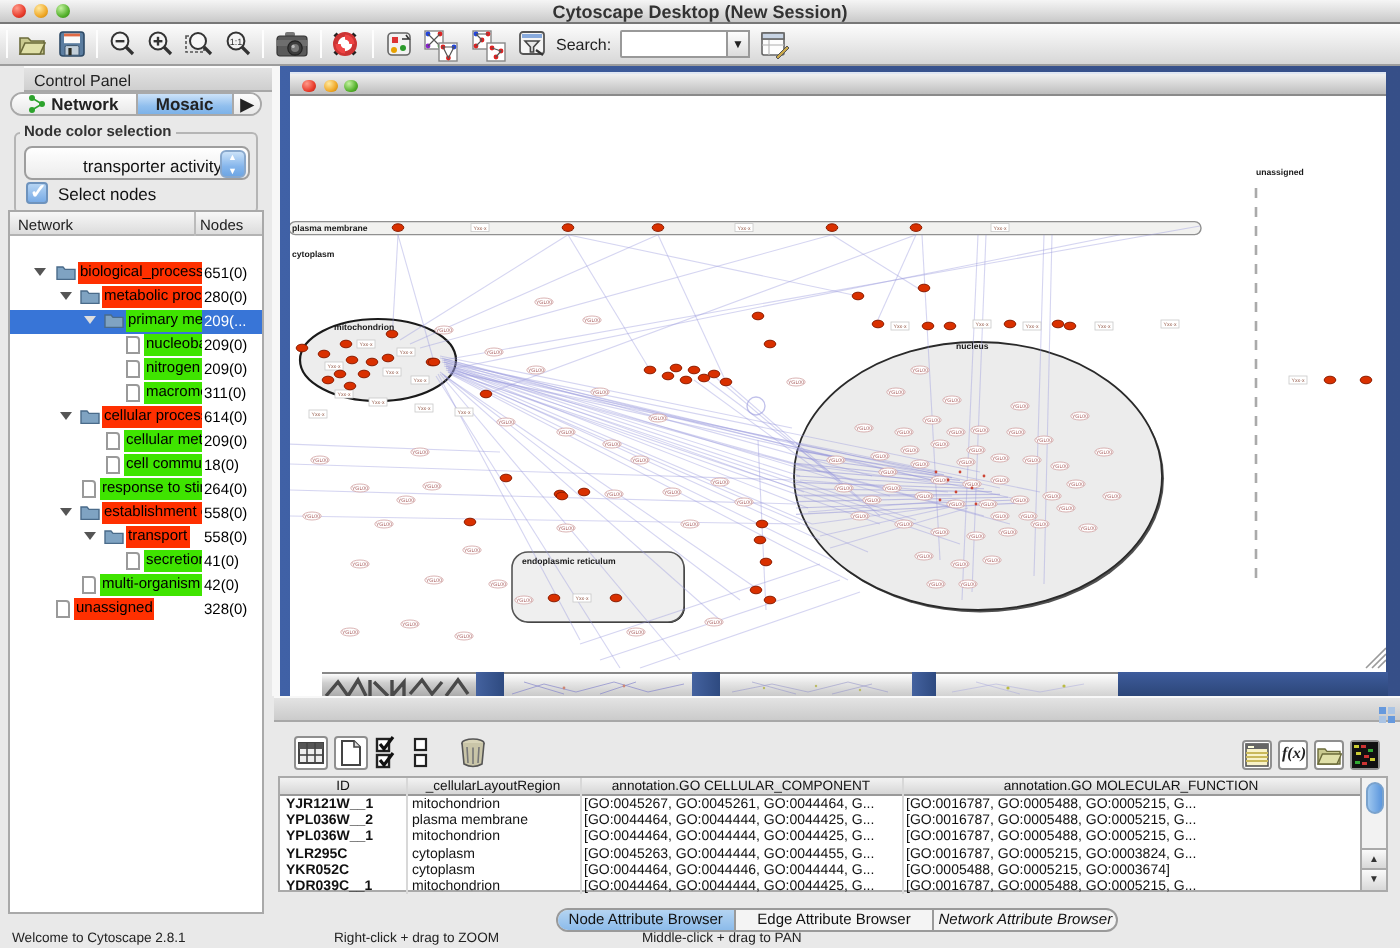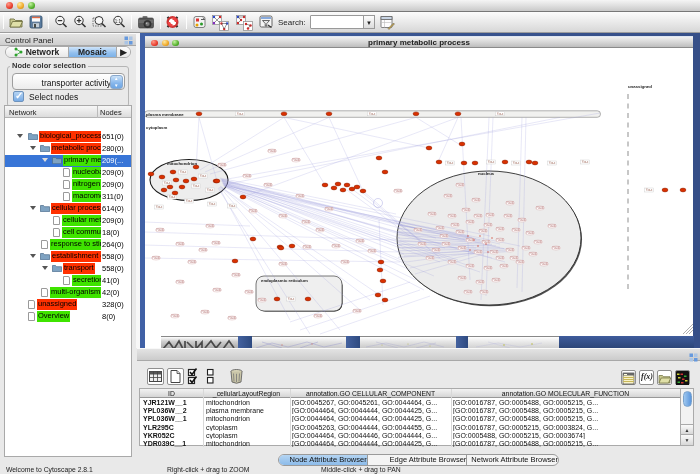--- a/index.html
+++ b/index.html
@@ -10,21 +10,21 @@
 #titlebar .tl{position:absolute;top:2px;width:7px;height:7px;border-radius:50%;}
 #title-text{position:absolute;left:0;right:0;top:1px;text-align:center;font-size:9px;font-weight:bold;color:#333;}
 
 #toolbar{left:0;top:12px;width:700px;height:21px;background:linear-gradient(#fcfcfc,#e8e8e8 55%,#d7d7d7);border-bottom:1px solid #9d9d9d;}
 .tsep{position:absolute;top:3px;height:14px;width:1px;background:#b5b5b5;border-right:1px solid #fdfdfd;}
 .ticon{position:absolute;top:3px;}
 #searchlbl{position:absolute;left:278px;top:6px;font-size:8px;color:#222;}
 #searchbox{position:absolute;left:310px;top:3px;width:65px;height:14px;background:#fff;border:1px solid #999;border-radius:1px;}
 #searcharrow{position:absolute;left:363px;top:3px;width:12px;height:14px;background:linear-gradient(#fdfdfd,#dcdcdc);border:1px solid #999;font-size:6px;text-align:center;line-height:14px;color:#222;}
 
-#cp-head{left:0;top:33px;width:136px;height:13px;background:linear-gradient(#e3e3e3,#cfcfcf);border-bottom:1px solid #a8a8a8;border-top:1px solid #fbfbfb;padding-left:12px;}
+#cp-head{left:12px;top:33px;width:136px;height:13px;background:linear-gradient(#e3e3e3,#cfcfcf);border-bottom:1px solid #a8a8a8;border-top:1px solid #fbfbfb;padding-left:12px;}
 #cp-head span{position:absolute;left:5px;top:2px;font-size:8px;color:#222;}
 #cp-tabs{left:5px;top:46px;width:126px;height:12px;background:#f6f6f6;border:1px solid #a9a9a9;border-radius:6px;overflow:hidden;display:flex;}
 #cp-tabs .seg{font-size:8.5px;font-weight:bold;color:#222;text-align:center;line-height:11px;}
 #seg-net{width:62px;background:linear-gradient(#fdfdfd,#e8e8e8);}
 #seg-mos{width:50px;background:linear-gradient(#cde3f9,#91bfee 60%,#7db2e8);border-left:1px solid #a9a9a9;border-right:1px solid #a9a9a9;}
 #seg-arr{width:13px;background:linear-gradient(#fdfdfd,#e8e8e8);font-size:6px;line-height:12px;color:#111;}
 #grpbox{left:7px;top:66px;width:122px;height:41px;border:1px solid #b5b5b5;border-radius:3px;}
 #grplbl{left:10px;top:61px;font-size:7.5px;font-weight:bold;color:#333;background:#e9e9e9;padding:0 2px;}
 #dropdown{left:12px;top:73px;width:113px;height:17px;background:linear-gradient(#ffffff,#ececec);border:1px solid #9e9e9e;border-radius:4px;}
 #dropdown .dtxt{position:absolute;left:0px;top:4px;width:98px;text-align:right;font-size:8.5px;color:#111;}
@@ -69,33 +69,34 @@
 .drow{position:absolute;left:0;width:540px;height:8.2px;}
 .drow div{position:absolute;top:0;white-space:nowrap;overflow:hidden;color:#111;}
 .cid{left:3px;width:58px;font-weight:bold;}
 .creg{left:66px;width:84px;}
 .ccc{left:152px;width:159px;}
 .cmf{left:313px;width:227px;}
 .cvline{position:absolute;top:0;width:1px;height:58px;background:#d8d8d8;}
 #dscroll{position:absolute;left:540px;top:0;width:13px;height:56px;background:#f2f2f2;border-left:1px solid #aaa;}
 #dthumb{position:absolute;left:1.5px;top:2px;width:9px;height:16px;border-radius:5px;background:linear-gradient(90deg,#9ec7ef,#5b96dd);border:0.5px solid #7aa2cc;}
 #dtabs{left:278px;top:454px;width:281px;height:12px;background:#f4f4f4;border:1px solid #9a9a9a;border-radius:6px;display:flex;overflow:hidden;}
-#dtabs .t{font-size:7.5px;color:#111;text-align:right;line-height:10.5px;}
+#dtabs .t{font-size:7.5px;color:#111;text-align:center;line-height:10.5px;}
 #dt1{width:88px;background:linear-gradient(#b4d4f2,#8cbbea);}
 #dt2{width:101px;border-left:1px solid #9a9a9a;border-right:1px solid #9a9a9a;}
-#dt3{width:91px;}
+#dt3{width:91px;font-style:italic;}
 
 #status{left:0;top:466px;width:700px;height:8px;font-size:6.8px;color:#222;}
 #status span{position:absolute;top:0;}
 </style></head>
 <body>
 <div class="abs" id="titlebar">
   <div class="tl" style="left:6px;background:radial-gradient(circle at 35% 30%,#ff9a8a,#e93e2e 60%,#b01e10);"></div>
   <div class="tl" style="left:17px;background:radial-gradient(circle at 35% 30%,#ffe9a0,#f0a929 60%,#c07b00);"></div>
   <div class="tl" style="left:28px;background:radial-gradient(circle at 35% 30%,#c4f2a0,#56b22e 60%,#2e7d0e);"></div>
+  <div id="title-text">Cytoscape Desktop (New Session)</div>
 </div>
 <div class="abs" id="toolbar">
   <div class="tsep" style="left:3px"></div>
   <svg class="ticon" style="left:9px" width="14" height="14" viewBox="0 0 14 14">
       <path d="M1 4 h4 l1.5 1.5 H13 V12 H1z" fill="#c9c98f" stroke="#6b6b3a" stroke-width="0.8"></path>
       <path d="M1 12 L3.5 6.5 H13.5 L11 12z" fill="#e0e0a8" stroke="#6b6b3a" stroke-width="0.8"></path>
     </svg>
   <svg class="ticon" style="left:29px" width="14" height="14" viewBox="0 0 14 14">
       <rect x="1" y="1" width="12" height="12" rx="1.5" fill="#5b7da0" stroke="#2e4a66" stroke-width="0.8"></rect>
       <rect x="3" y="1.8" width="8" height="4.8" fill="#fafafa"></rect>
@@ -315,33 +316,27 @@
   <div class="trow" style="top:180.5px">
       <span class="doc" style="left:36px"></span>
       <span class="lbl green" style="left:45px;max-width:51px">multi-organism proc</span>
       <span class="val">42(0)</span>
     </div>
   <div class="trow" style="top:192.5px">
       <span class="doc" style="left:23px"></span>
       <span class="lbl red" style="left:32px;max-width:46px">unassigned</span>
       <span class="val">328(0)</span>
     </div>
-  <div class="trow" style="top:204.5px">
-      <span class="doc" style="left:23px"></span>
-      <span class="lbl green" style="left:32px;max-width:46px">Overview</span>
-      <span class="val">8(0)</span>
-    </div>
 </div>
 <div class="abs" style="left:136px;top:33px;width:4px;height:315px;background:#f7f7f7;"></div>
 <div class="abs" id="desktop"></div>
 <div class="abs" id="frame-title">
   <div class="tl" style="left:6px;background:radial-gradient(circle at 35% 30%,#ff9a8a,#e93e2e 60%,#b01e10);"></div>
   <div class="tl" style="left:17px;background:radial-gradient(circle at 35% 30%,#ffe9a0,#f0a929 60%,#c07b00);"></div>
   <div class="tl" style="left:27px;background:radial-gradient(circle at 35% 30%,#c4f2a0,#56b22e 60%,#2e7d0e);"></div>
-  <div class="t">primary metabolic process</div>
 </div>
 <div class="abs" id="canvas">
     <svg width="548" height="288" viewBox="145 48 548 288" style="position:absolute;left:0;top:0">
 <rect x="144.5" y="110.8" width="456" height="6.5" rx="3.2" fill="#f1f1ef" stroke="#909090" stroke-width="0.7"></rect>
 <ellipse cx="189" cy="180" rx="39" ry="20.5" fill="#ededed" stroke="#1a1a1a" stroke-width="1.1"></ellipse>
 <ellipse cx="490" cy="239.2" rx="92" ry="67" fill="#333" opacity="0.85"></ellipse>
 <ellipse cx="489" cy="238" rx="92" ry="67" fill="#ececec" stroke="#2a2a2a" stroke-width="0.9"></ellipse>
 <rect x="257.5" y="277.5" width="85" height="34" rx="8" fill="#0f0f0f"></rect>
 <rect x="256" y="276" width="86" height="35" rx="8" fill="#efefef" stroke="#555" stroke-width="0.8"></rect>
 <line x1="628" y1="94" x2="628" y2="291" stroke="#aaa" stroke-width="1.3" stroke-dasharray="5,4.5"></line>

